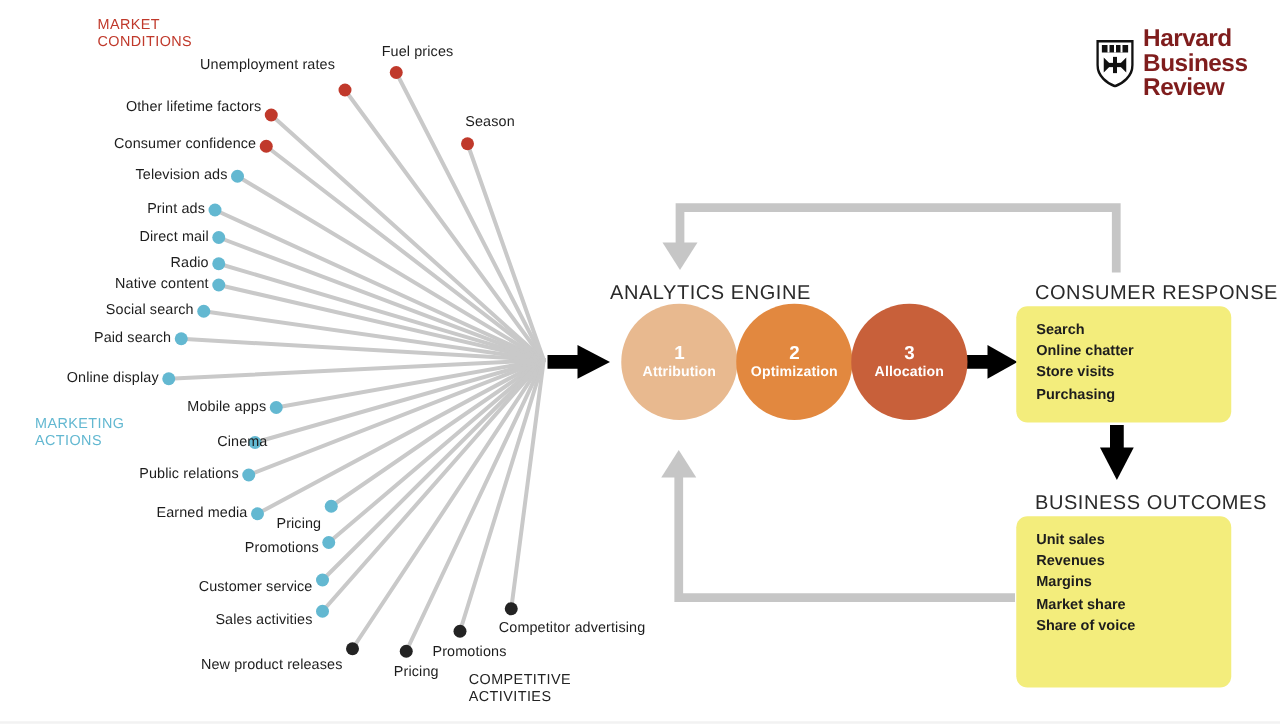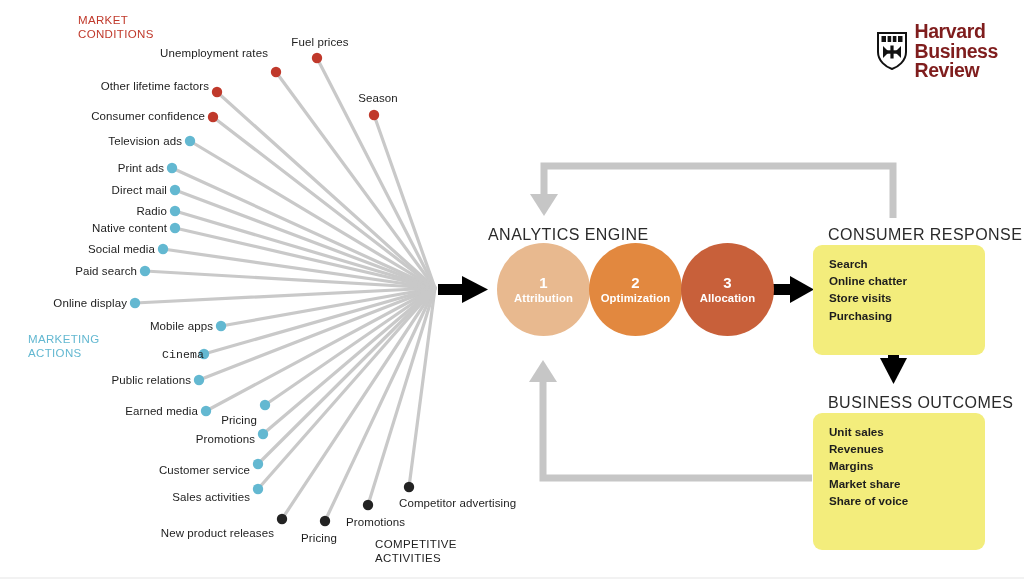--- a/index.html
+++ b/index.html
@@ -13,21 +13,21 @@
     content:"";position:absolute;left:0;right:0;bottom:0;height:2px;
     background:#f2f2f2;
   }
   svg.layer{position:absolute;left:0;top:0;width:1024px;height:579px;overflow:visible;}
   .node-label{
     position:absolute;font-size:11.5px;line-height:13px;white-space:nowrap;
     color:#1d1d1d;letter-spacing:.1px;
   }
   .node-label.r{transform:translate(-100%,-50%);}
   .node-label.l{transform:translate(0,-50%);}
-  .node-label.c{transform:translate(-50%,-50%);}
+  .node-label.c{transform:translate(-50%,-50%);margin-left:14px;}
   .group-title{
     position:absolute;font-size:11.5px;line-height:13.5px;letter-spacing:.35px;
     font-weight:400;white-space:pre-line;
   }
   .gt-market{color:#c0392b;}
   .gt-marketing{color:#63b8d1;}
   .gt-competitive{color:#232323;}
   .section-cap{
     position:absolute;font-size:16px;letter-spacing:.45px;color:#2a2a2a;
     white-space:nowrap;
@@ -153,25 +153,25 @@
       <div class="node-label r" style="left: 268px; top: 53px;">Unemployment rates</div>
       <div class="node-label c" style="left: 320px; top: 42px;">Fuel prices</div>
       <div class="node-label r" style="left: 209px; top: 86px;">Other lifetime factors</div>
       <div class="node-label r" style="left: 205px; top: 116px;">Consumer confidence</div>
       <div class="node-label c" style="left: 378px; top: 98px;">Season</div>
       <div class="node-label r" style="left: 182px; top: 141px;">Television ads</div>
       <div class="node-label r" style="left: 164px; top: 168px;">Print ads</div>
       <div class="node-label r" style="left: 167px; top: 190px; padding-left: 26px;">Direct mail</div>
       <div class="node-label r" style="left: 167px; top: 211px;">Radio</div>
       <div class="node-label r" style="left: 167px; top: 228px;">Native content</div>
-      <div class="node-label r" style="left: 155px; top: 249px;">Social media</div>
+      <div class="node-label r" style="left: 155px; top: 249px;">Social search</div>
       <div class="node-label r" style="left: 137px; top: 271px;">Paid search</div>
       <div class="node-label r" style="left: 127px; top: 303px;">Online display</div>
       <div class="node-label r" style="left: 213px; top: 326px;">Mobile apps</div>
-      <div class="node-label r" style="left: 204px; top: 354px; font-family: Liberation Mono, monospace;">Cinema</div>
+      <div class="node-label r" style="left: 214px; top: 354px;">Cinema</div>
       <div class="node-label r" style="left: 191px; top: 380px;">Public relations</div>
       <div class="node-label r" style="left: 198px; top: 411px;">Earned media</div>
       <div class="node-label r" style="left: 257px; top: 420px;">Pricing</div>
       <div class="node-label r" style="left: 255px; top: 439px;">Promotions</div>
       <div class="node-label r" style="left: 250px; top: 470px;">Customer service</div>
       <div class="node-label r" style="left: 250px; top: 497px;">Sales activities</div>
       <div class="node-label r" style="left: 274px; top: 533px;">New product releases</div>
       <div class="node-label c" style="left: 319px; top: 538px;">Pricing</div>
       <div class="node-label l" style="left: 346px; top: 522px;">Promotions</div>
       <div class="node-label l" style="left: 399px; top: 503px;">Competitor advertising</div>
@@ -189,21 +189,21 @@
     <span class="cname">Optimization</span>
   </div>
 
   <div class="circle" style="left:681px;top:243px;width:93px;height:93px;background:#c8603a;">
     <span class="num">3</span>
     <span class="cname">Allocation</span>
   </div>
 
   <div class="section-cap" style="left:828px;top:226px;">CONSUMER RESPONSE</div>
 
-  <div class="ybox" style="left:813px;top:245px;width:172px;height:110px;">
+  <div class="ybox" style="left:813px;top:245px;width:172px;height:93px;">
     <div>Search</div>
     <div>Online chatter</div>
     <div>Store visits</div>
     <div>Purchasing</div>
   </div>
 
   <div class="section-cap" style="left:828px;top:394px;">BUSINESS OUTCOMES</div>
 
   <div class="ybox" style="left:813px;top:413px;width:172px;height:137px;">
     <div>Unit sales</div>

